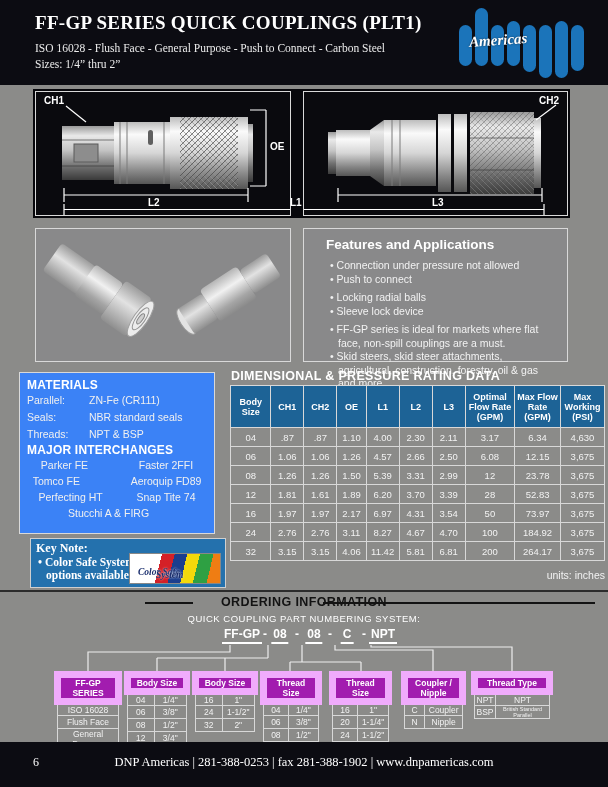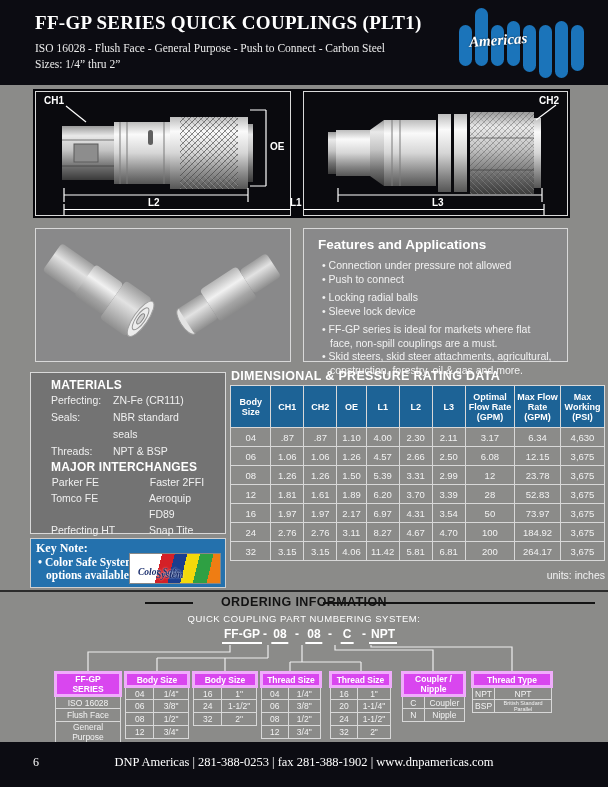--- a/index.html
+++ b/index.html
@@ -22,28 +22,28 @@
   #photo-backstrip { position:absolute; left:33px; top:4px; width:537px; height:129px; background:#07070b; }
   .photo-panel { position:absolute; top:6px; height:125px; background:#0a0a0e; border:1px solid #d9d9d9; }
   #photo-panel-coupler { left:35px;  width:256px; }
   #photo-panel-nipple  { left:303px; width:265px; }
   .dim-label { position:absolute; color:#fff; font-weight:bold; font-size:10px; }
   #label-l1 { position:absolute; left:290px; top:112px; color:#fff; font-weight:bold; font-size:10px; }
   
   #middle-section { position:absolute; left:0; top:222px; width:608px; height:146px; }
   .gray-panel { position:absolute; top:6px; height:134px; background:#89898a; border:1px solid #d9d9d9; }
   #renders-panel  { left:35px;  width:256px; }
-  #features-panel { left:303px; width:265px; padding:8px 14px; }
+  #features-panel { left:303px; width:265px; padding:8px 22px; }
   #features-heading { color:#fff; font-weight:bold; font-size:13.5px; margin-bottom:7px; }
   .feature-item { color:#f2f2f2; font-size:10.5px; line-height:13.5px; padding-left:12px; text-indent:-8px; }
   .feature-item.gap { margin-top:5px; }
   .bullet-dot { color:#f2f2f2; }
   
   #lower-section { position:absolute; left:0; top:368px; width:608px; height:222px; }
-  #materials-panel { position:absolute; left:30px; top:4px; width:196px; height:162px; background:#737373; border:1px solid #d9d9d9; padding:5px 20px; }
+  #materials-panel { position:absolute; left:19px; top:4px; width:196px; height:162px; background:#3b82f6; border:1px solid #d9d9d9; padding:5px 7px; }
   .block-heading { color:#fff; font-weight:bold; font-size:12px; letter-spacing:.2px; }
   .kv-row { display:flex; color:#f0f0f0; font-size:10.5px; line-height:17px; }
   .kv-label { width:62px; flex:none; }
   .ic-row { display:flex; color:#f0f0f0; font-size:10.5px; line-height:16px;justify-content:center; }
   .ic-left { width:98px; flex:none; }
   #interchanges-heading { }
   #keynote-panel { position:absolute; left:30px; top:170px; width:196px; height:50px; background:#2471ad; border:1px solid #cfcfcf; padding:2px 5px; }
   #keynote-heading { color:#fff; font-family:"Liberation Serif", serif; font-weight:bold; font-size:12px; }
   #keynote-bullet { color:#fff; font-family:"Liberation Serif", serif; font-weight:bold; font-size:11.5px; line-height:13px; width:128px; padding-left:10px; text-indent:-8px; }
   #colorsafe-logo { position:absolute; right:4px; bottom:3px; width:92px; height:31px;
@@ -62,21 +62,21 @@
   #ordering-heading { position:absolute; left:0; top:3px; width:608px; text-align:center; color:#131313; font-weight:bold; font-size:12.5px; letter-spacing:.4px; }
   .ordering-rule { position:absolute; top:10px; height:2px; background:#131313; }
   #ordering-rule-left  { left:145px; width:48px; }
   #ordering-rule-right { left:323px; width:272px; }
   #ordering-subheading { position:absolute; left:0; top:21px; width:608px; text-align:center; color:#fff; font-size:9.5px; letter-spacing:.5px; }
   #part-number { position:absolute; left:0; top:35px; width:608px; height:16px;margin-left:12px; }
   .pn-seg { position:absolute; transform:translateX(-50%); color:#fff; font-weight:bold; font-size:12px; border-bottom:2px solid #fff; padding:0 2px 1px 2px; }
   .pn-sep { position:absolute; transform:translateX(-50%); color:#fff; font-weight:bold; font-size:12px; }
   #connector-svg { position:absolute; left:0; top:53px; width:608px; height:26px; }
   .ord-box { position:absolute; top:79px; border-collapse:collapse; }
-  .ord-box th { background:#d946ef; color:#fff; font-weight:bold; font-size:8.5px; border:3px solid #f0abfc; height:14px; padding:0 2px; }
+  .ord-box th { background:#a21caf; color:#fff; font-weight:bold; font-size:8.5px; border:7px solid #f0abfc; height:14px; padding:0 2px; }
   .ord-box td { background:#8b8b89; color:#f2f2f2; font-size:8.5px; text-align:center; border:1px solid #d8d8d8; height:13px; padding:0 1px; }
   .ord-box td.tiny { font-size:5.5px; }
   #ord-box-series { left:54px;  width:68px; }
   #ord-box-body1  { left:124px; width:66px; }
   #ord-box-body2  { left:192px; width:66px; }
   #ord-box-thread1{ left:260px; width:62px; }
   #ord-box-thread2{ left:329px; width:63px; }
   #ord-box-cn     { left:401px; width:65px; }
   #ord-box-type   { left:471px; width:82px; }
   
@@ -226,21 +226,21 @@
       <div class="feature-item gap"><span class="bullet-dot">• </span><span>FF-GP series is ideal for markets where flat face, non-spill couplings are a must.</span></div>
       <div class="feature-item"><span class="bullet-dot">• </span><span>Skid steers, skid steer attachments, agricultural, construction, forestry, oil &amp; gas and more.</span></div>
     </div>
   </div>
 
   <div id="lower-section">
 
     <div id="materials-panel">
       <div class="block-heading">MATERIALS</div>
       <div class="kv-row">
-          <span class="kv-label">Perfecting:</span>
+          <span class="kv-label">Parallel:</span>
           <span>ZN-Fe (CR111)</span>
         </div>
       <div class="kv-row">
           <span class="kv-label">Seals:</span>
           <span>NBR standard seals</span>
         </div>
       <div class="kv-row">
           <span class="kv-label">Threads:</span>
           <span>NPT &amp; BSP</span>
         </div>

